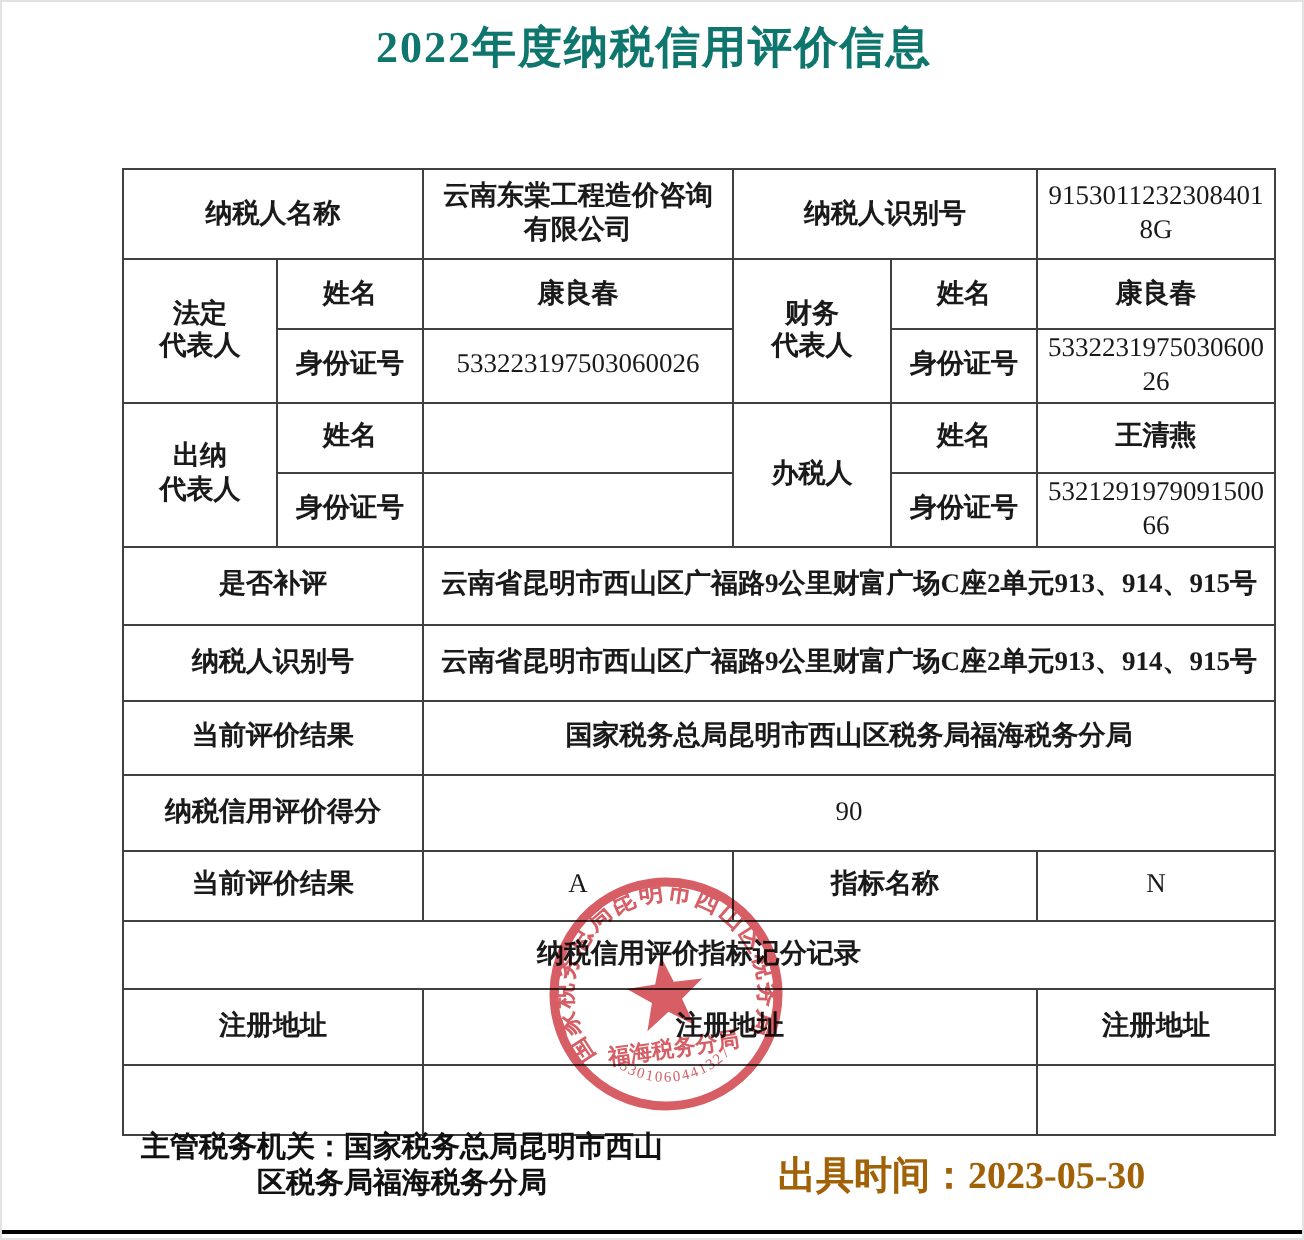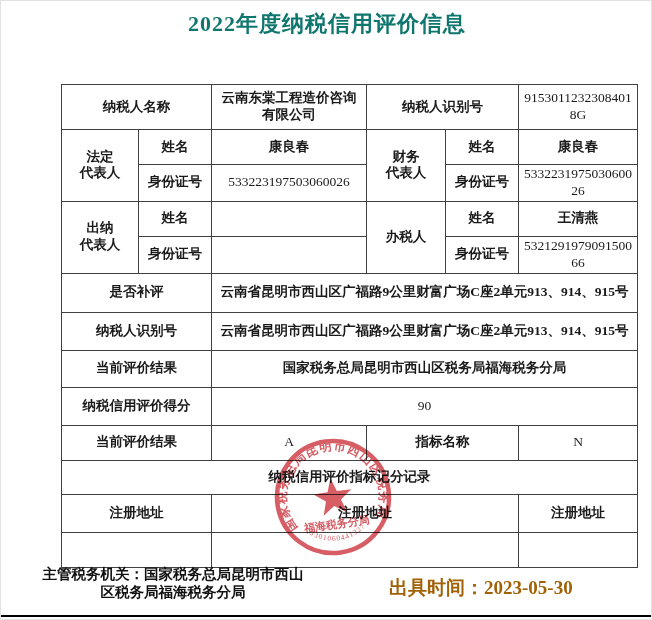--- a/index.html
+++ b/index.html
@@ -25,21 +25,21 @@
     padding:1px 3px; overflow:hidden;
   }
   .doc-table td.num {
     font-weight:400; word-break:break-all;
     font-family:Liberation Serif, serif;
   }
   .doc-table td.pre { white-space:pre-line; }
   tr.h45{height:45px;} tr.h35{height:35px;} tr.h39{height:39px;}
   tr.h38{height:38px;} tr.h37{height:37px;} tr.h34{height:34px;}
   .footer-left {
-    position:absolute; left:26px; top:565px; width:292px;
+    position:absolute; left:54px; top:565px; width:292px;
     text-align:center; font-size:14.5px; font-weight:bold;
     white-space:pre-line; line-height:1.22; color:#111;
   }
   .footer-right {
     position:absolute; left:388px; top:574px;
     font-size:19px; font-weight:bold; color:#a16207;
   }
   .bottom-rule {
     position:absolute; left:0; top:614px; width:652px; height:2px;
     background:#000;

